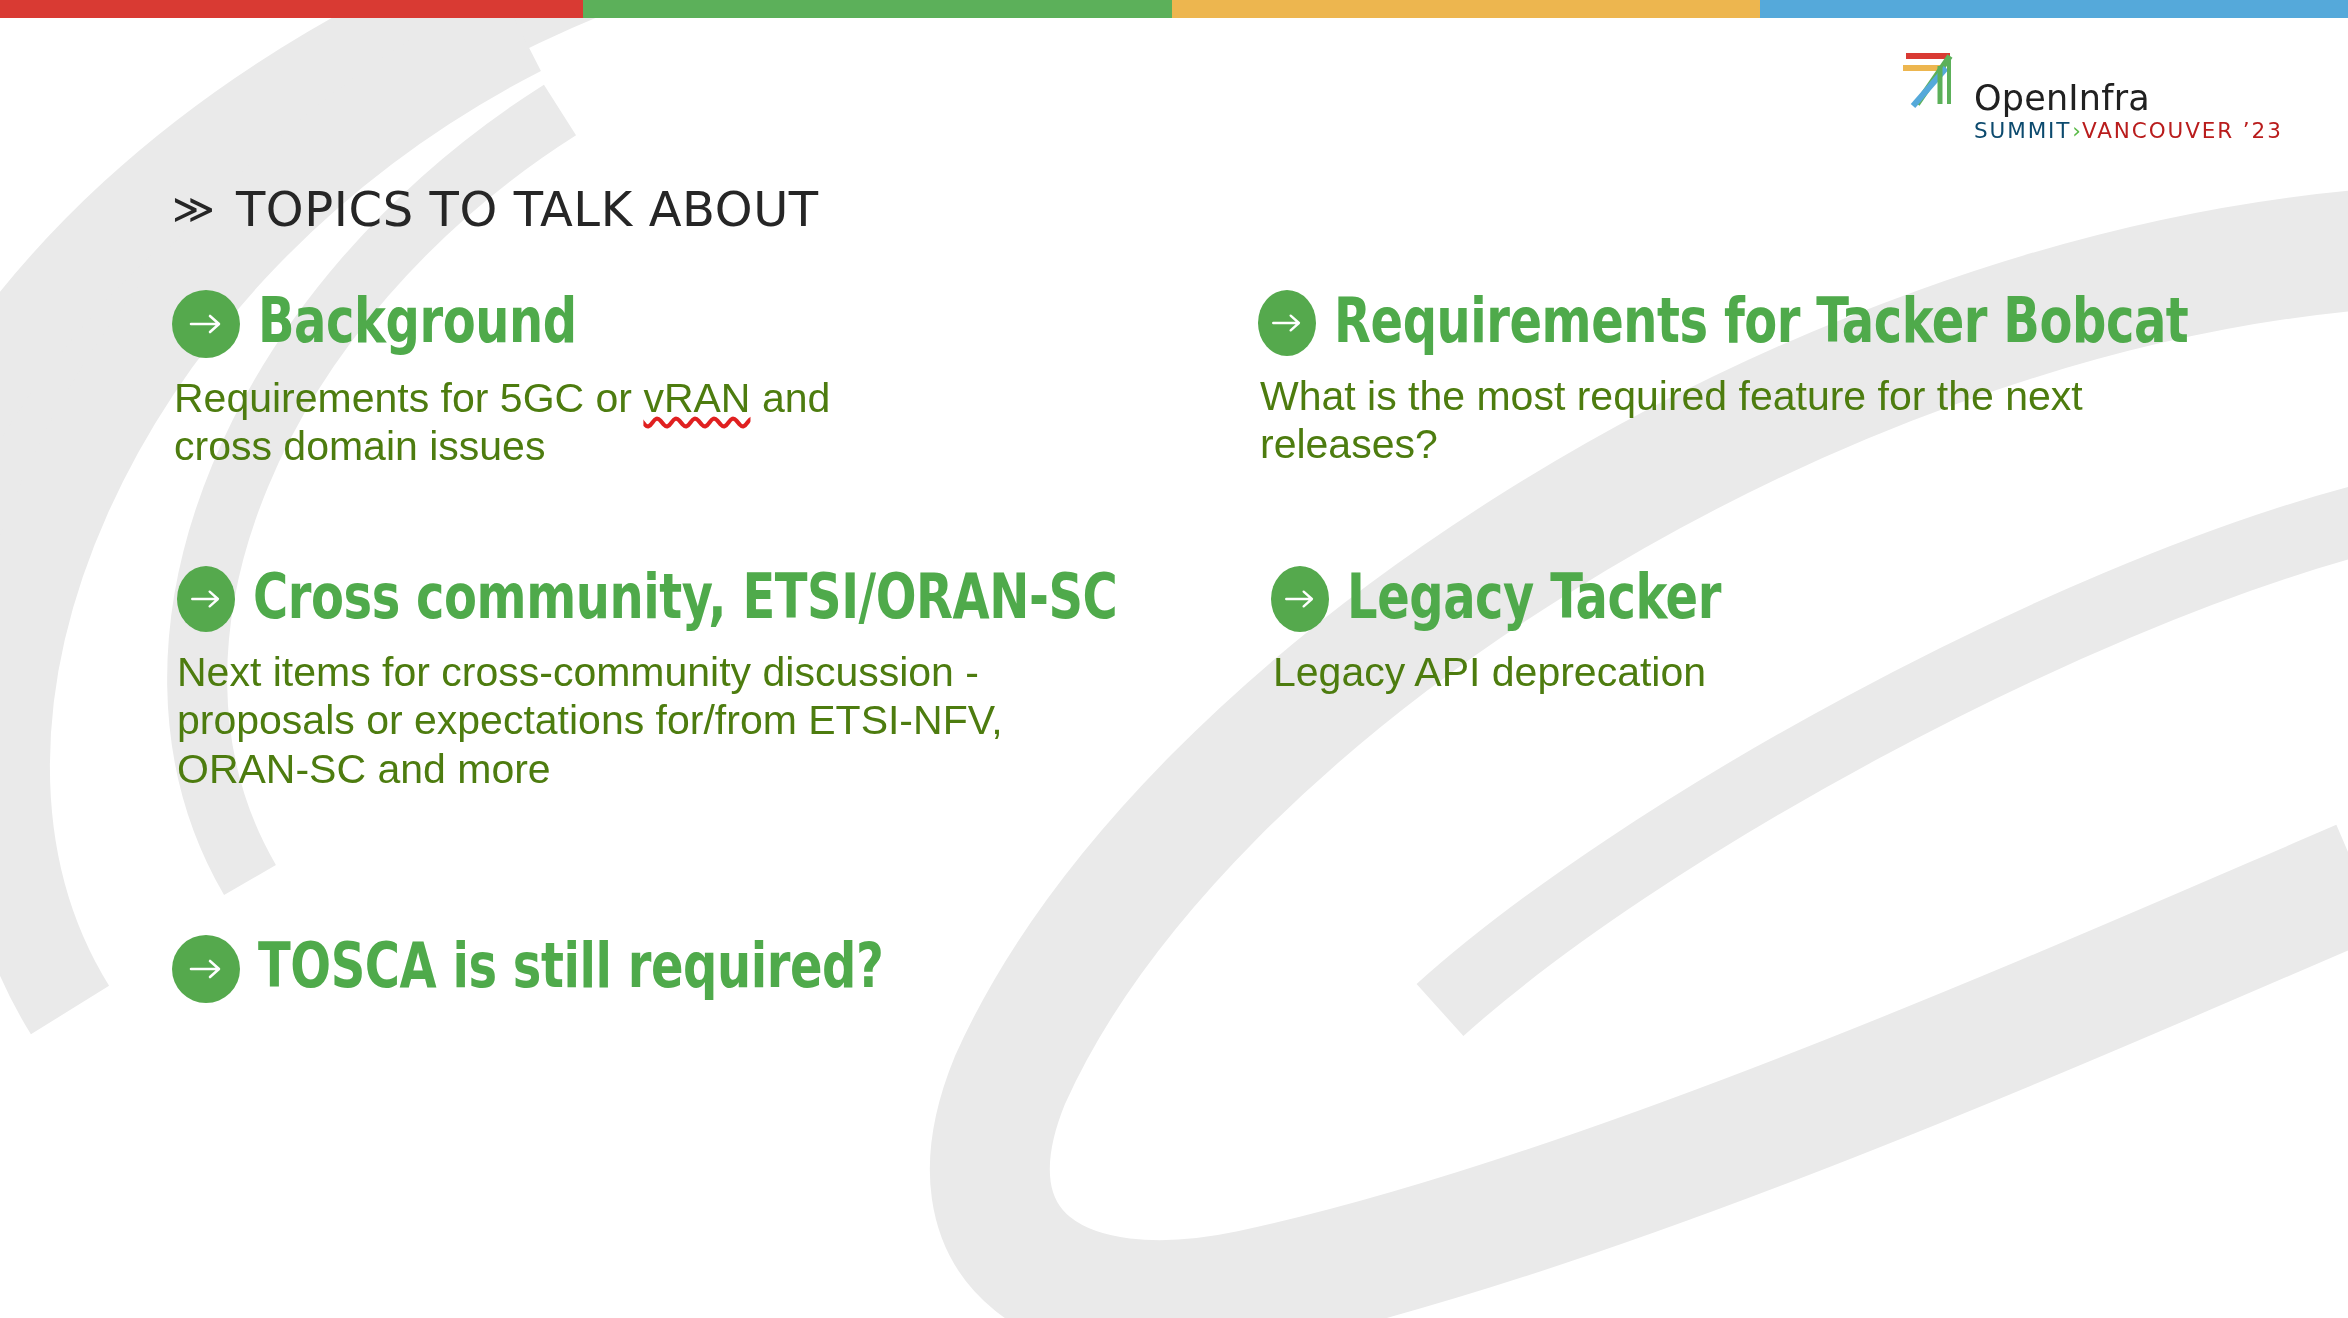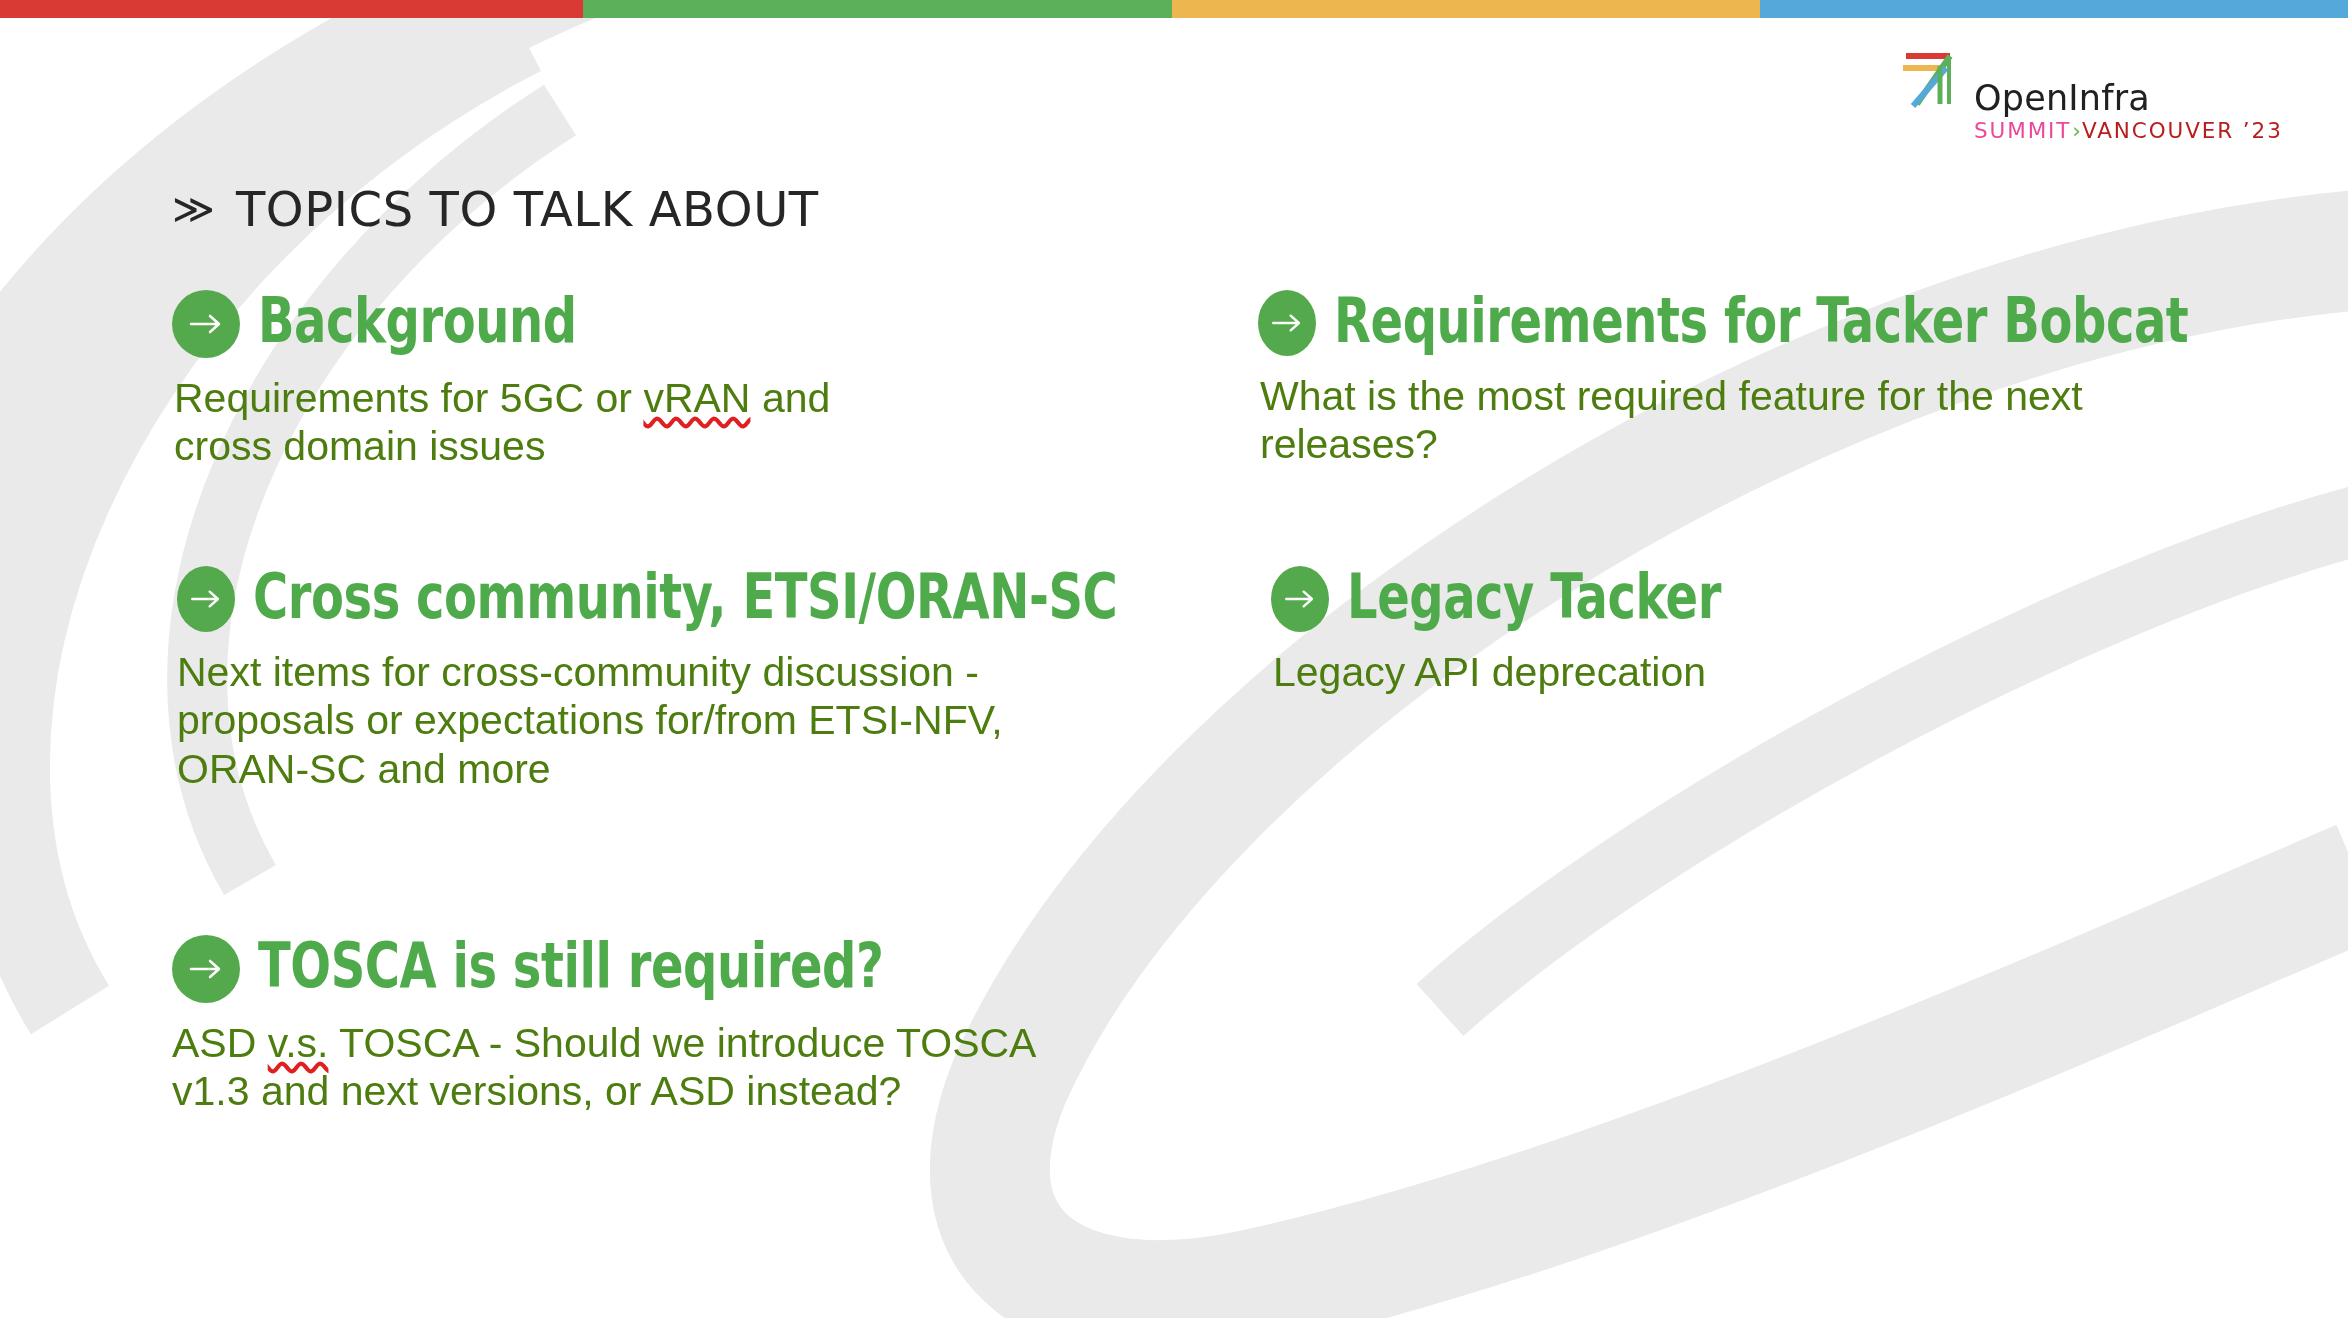--- a/index.html
+++ b/index.html
@@ -71,21 +71,21 @@
     white-space: nowrap;
   }
   .logo-sub {
     font-family: "DejaVu Sans", sans-serif;
     font-size: 21.5px;
     letter-spacing: 1.9px;
     line-height: 1.15;
     margin-top: 3px;
     white-space: nowrap;
   }
-  .logo-sub .s-summit { color: #ec4899; }
+  .logo-sub .s-summit { color: #0c4a6e; }
   .logo-sub .s-chev   { color: #5aba47; letter-spacing: 0; margin: 0 1px; }
   .logo-sub .s-city   { color: #b91c1c; }
 
   
   .section-head {
     position: absolute;
     left: 172px;
     top: 185px;
     z-index: 4;
     display: flex;
@@ -262,22 +262,20 @@
 
       <div class="topic t-tosca">
         <div class="topic-head">
           <span class="bullet-icon">
             <svg width="34" height="24" viewBox="0 0 34 24" aria-hidden="true">
               <path d="M2 12 H29 M21 4 L30 12 L21 20" fill="none" stroke="#ffffff" stroke-width="2.6" stroke-linecap="round" stroke-linejoin="round"></path>
             </svg>
           </span>
           <span class="topic-title">TOSCA is still required?</span>
         </div>
-        <div class="topic-body"><span>ASD </span><span class="misspell">v.s.</span><span> TOSCA - Should we introduce TOSCA
-v1.3 and next versions, or ASD instead?</span></div>
       </div>
 
     </div>
 
     <div class="col col-right">
 
       <div class="topic t-req">
         <div class="topic-head">
           <span class="bullet-icon narrow">
             <svg width="32" height="22" viewBox="0 0 34 24" aria-hidden="true">

